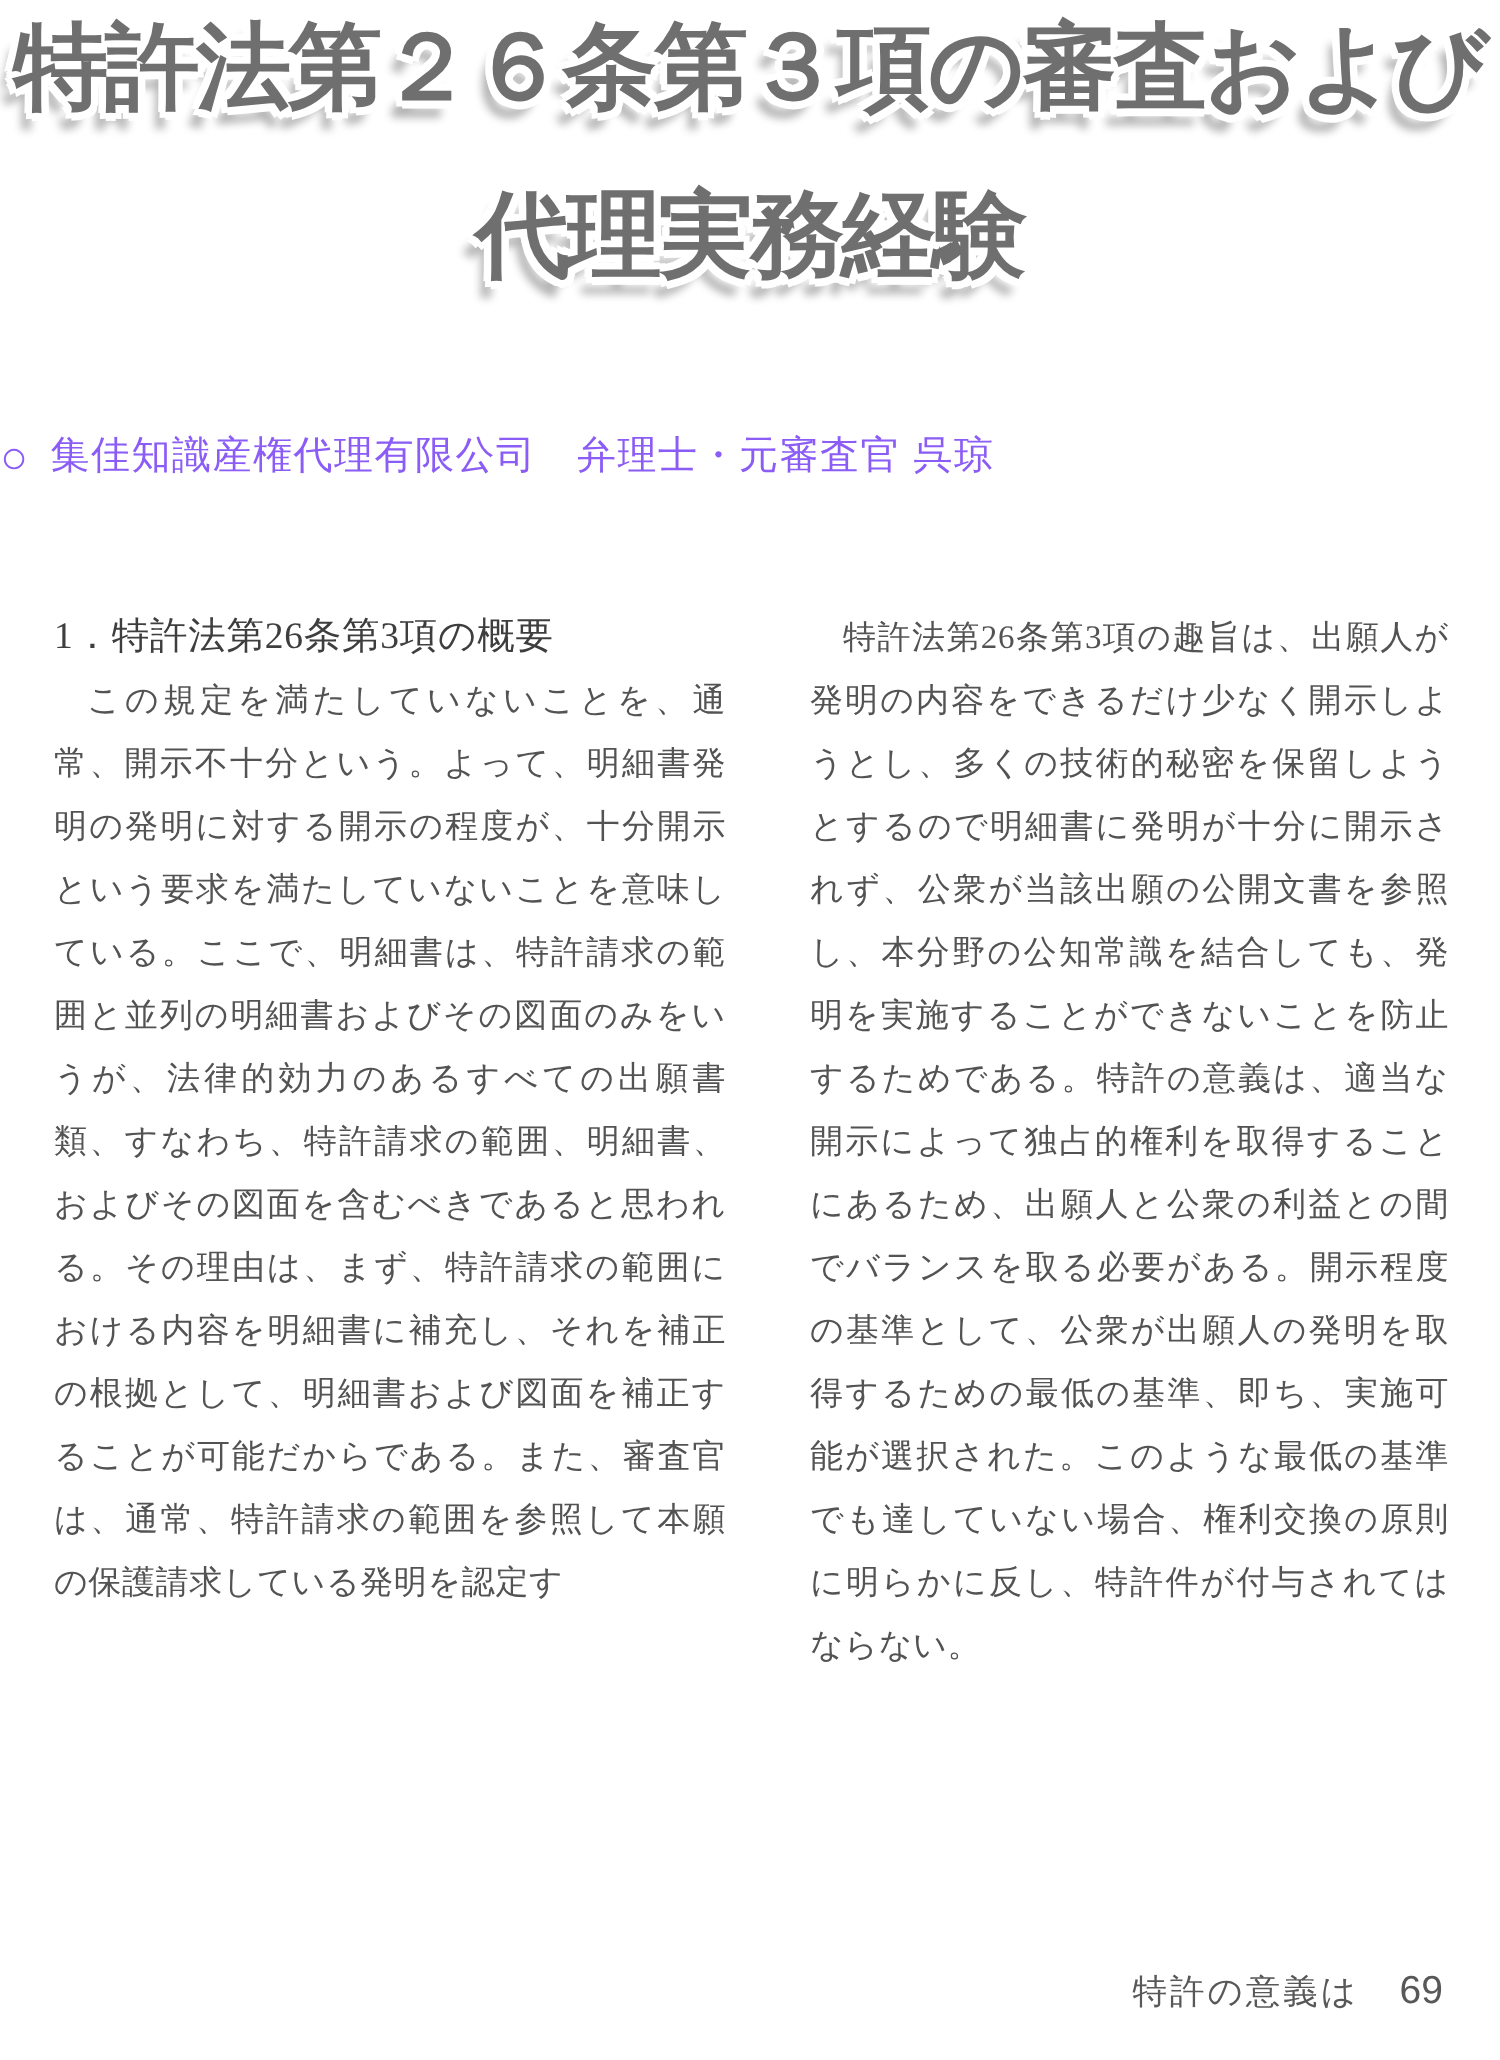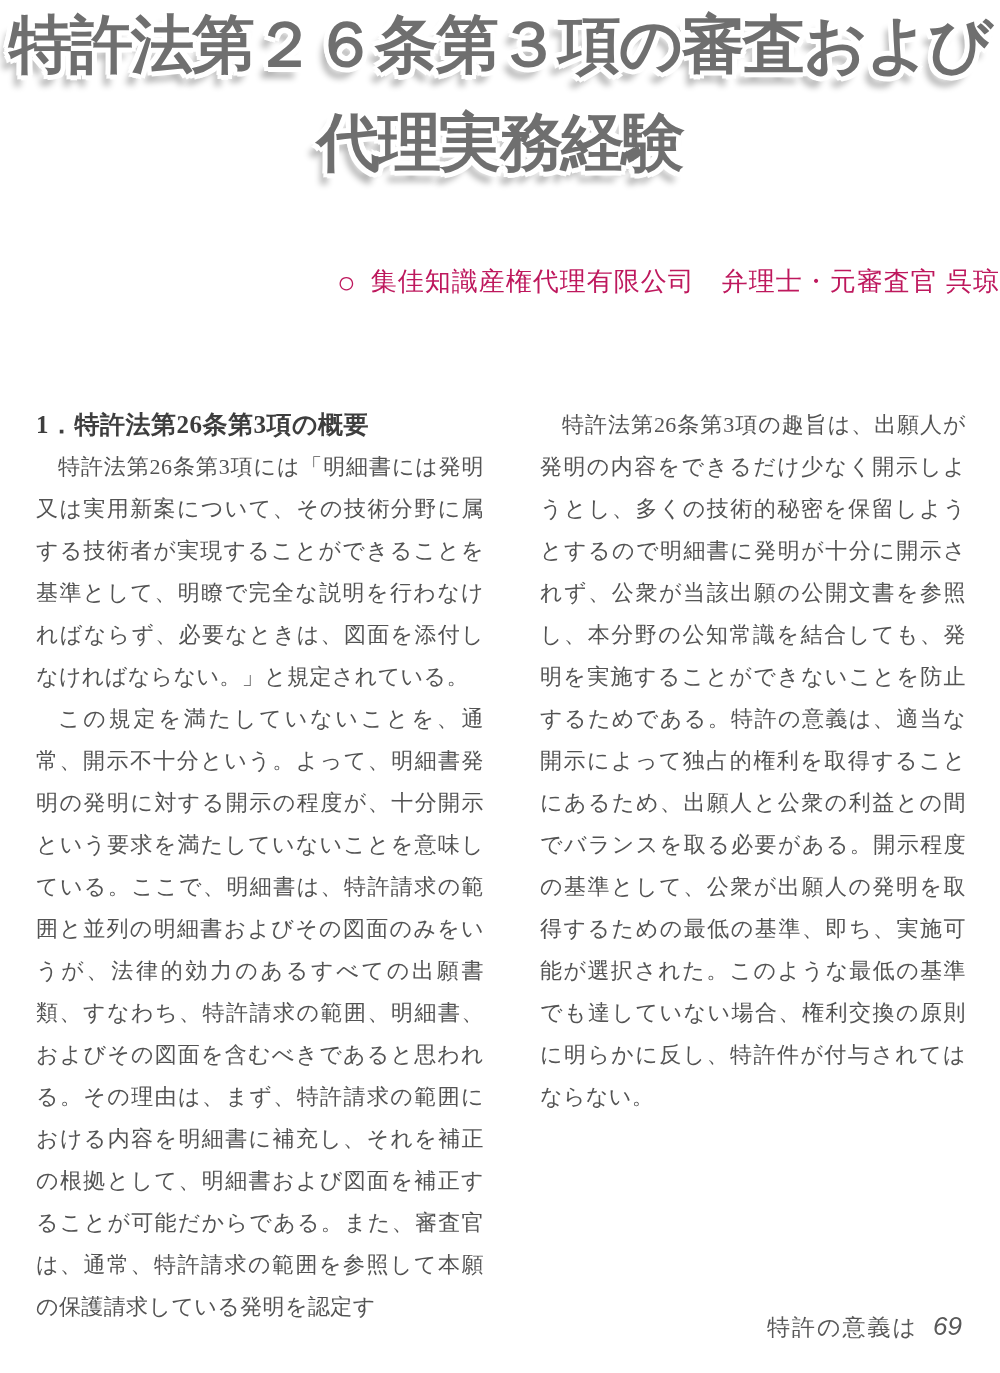--- a/index.html
+++ b/index.html
@@ -34,32 +34,32 @@
     position: absolute;
     left: 0; right: 0;
     white-space: nowrap;
     
     text-shadow:
       -5px 0 0 #ffffff, 5px 0 0 #ffffff, 0 -5px 0 #ffffff, 0 5px 0 #ffffff,
       -4px -4px 0 #ffffff, 4px -4px 0 #ffffff, -4px 4px 0 #ffffff, 4px 4px 0 #ffffff,
       -7px 11px 6px #b2b2b2;
   }
   .title-line1 { top: 2px; }
-  .title-line2 { top: 100px; font-family: Liberation Serif, serif; }
+  .title-line2 { top: 114px; font-family: Liberation Serif, serif; }
 
   
   .author {
     position: absolute;
-    top: 264px;
+    top: 286px;
     left: 0; right: 0;
-    text-align: right;
+    text-align: left;
     font-family: "Liberation Sans", sans-serif;
     font-size: 26px;
     letter-spacing: 1px;
-    color: #be185d;
+    color: #8b5cf6;
     white-space: nowrap;
   }
   .author-bullet {
     font-size: 31px;
     vertical-align: -3px;
     margin-right: 14px;
     font-weight: normal;
   }
 
   
@@ -78,64 +78,62 @@
     color: #535353;
     text-align: justify;
     text-justify: inter-ideograph;
   }
   .col-left { width: 448px; flex: none; }
   .col-right { flex: 1; }
   .sec-heading {
     margin: 0;
     font-size: 25px;
     line-height: 42px;
-    font-weight: bold;
+    font-weight: normal;
     letter-spacing: 0.5px;
     color: #3e3e3e;
   }
   .para { margin: 0; }
   .para.indent { text-indent: 1em; }
 
   
   .footer {
     position: absolute;
     top: 1311px;
     right: 38px;
     color: #585858;
     font-size: 23px;
     letter-spacing: 2px;
     white-space: nowrap;
   }
   .page-num {
     font-family: "Liberation Sans", sans-serif;
     font-size: 26px;
     letter-spacing: 0;
-    margin-left: 15px;
-    font-style: italic;
+    margin-left: 27px;
   }
 </style>
 </head>
 <body>
 
 <div class="page">
 
   <h1 class="title">
     <span class="title-line title-line1">特許法第２６条第３項の審査および</span>
     <span class="title-line title-line2">代理実務経験</span>
   </h1>
 
   <div class="author">
     <span class="author-bullet">○</span><span class="author-text">集佳知識産権代理有限公司　弁理士・元審査官 呉琼</span>
   </div>
 
   <div class="columns">
 
     <div class="col col-left">
       <h2 class="sec-heading">1．特許法第26条第3項の概要</h2>
-      <p class="para indent">特許法第26条第3項には「明細書には発明又は実用新案について、その技術分野に属する技術者が実現することができることを基準として、明瞭で完全な説明を行わなければならず、必要なときは、図面を添付しなければならない。」と規定されている。</p>
       <p class="para indent">この規定を満たしていないことを、通常、開示不十分という。よって、明細書発明の発明に対する開示の程度が、十分開示という要求を満たしていないことを意味している。ここで、明細書は、特許請求の範囲と並列の明細書およびその図面のみをいうが、法律的効力のあるすべての出願書類、すなわち、特許請求の範囲、明細書、およびその図面を含むべきであると思われる。その理由は、まず、特許請求の範囲における内容を明細書に補充し、それを補正の根拠として、明細書および図面を補正することが可能だからである。また、審査官は、通常、特許請求の範囲を参照して本願の保護請求している発明を認定す</p>
     </div>
 
     <div class="col col-right">
       <p class="para indent">特許法第26条第3項の趣旨は、出願人が発明の内容をできるだけ少なく開示しようとし、多くの技術的秘密を保留しようとするので明細書に発明が十分に開示されず、公衆が当該出願の公開文書を参照し、本分野の公知常識を結合しても、発明を実施することができないことを防止するためである。特許の意義は、適当な開示によって独占的権利を取得することにあるため、出願人と公衆の利益との間でバランスを取る必要がある。開示程度の基準として、公衆が出願人の発明を取得するための最低の基準、即ち、実施可能が選択された。このような最低の基準でも達していない場合、権利交換の原則に明らかに反し、特許件が付与されてはならない。</p>
     </div>
 
   </div>
 
   <div class="footer">

